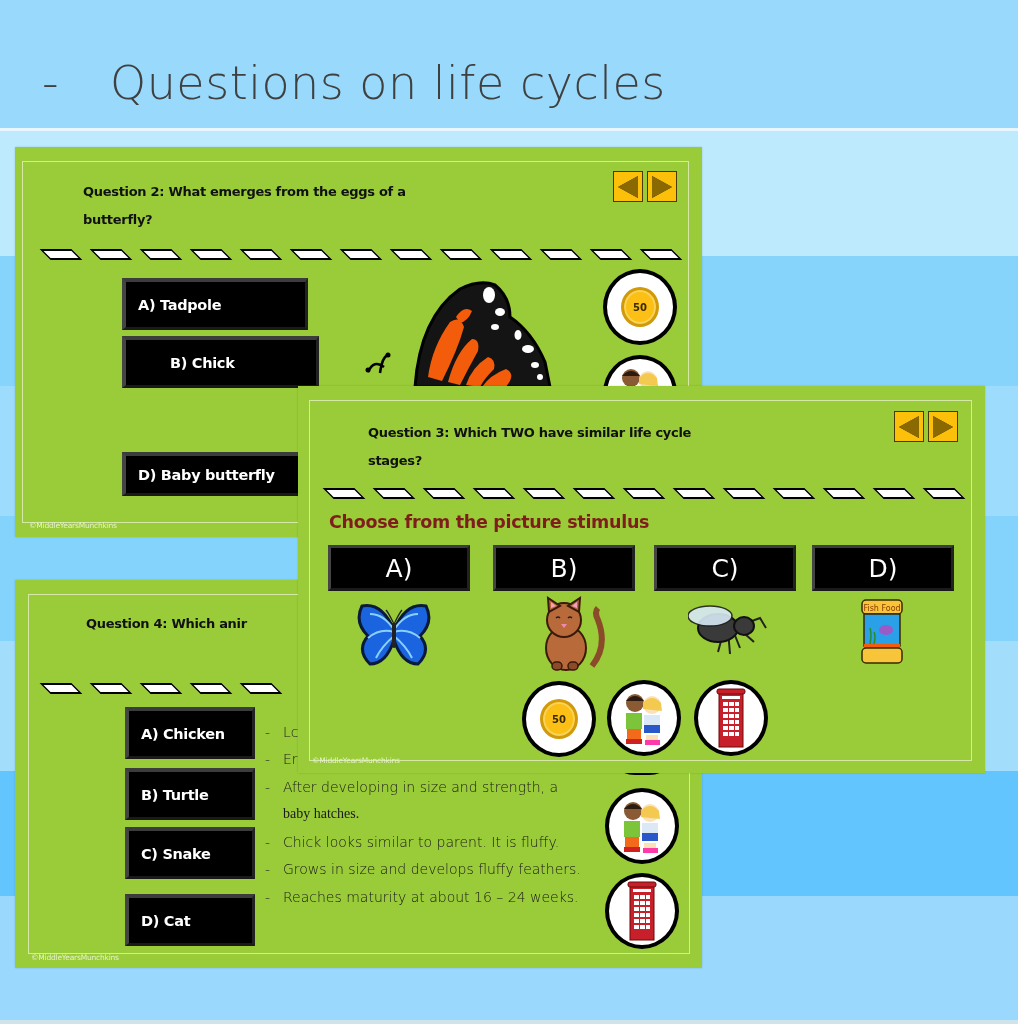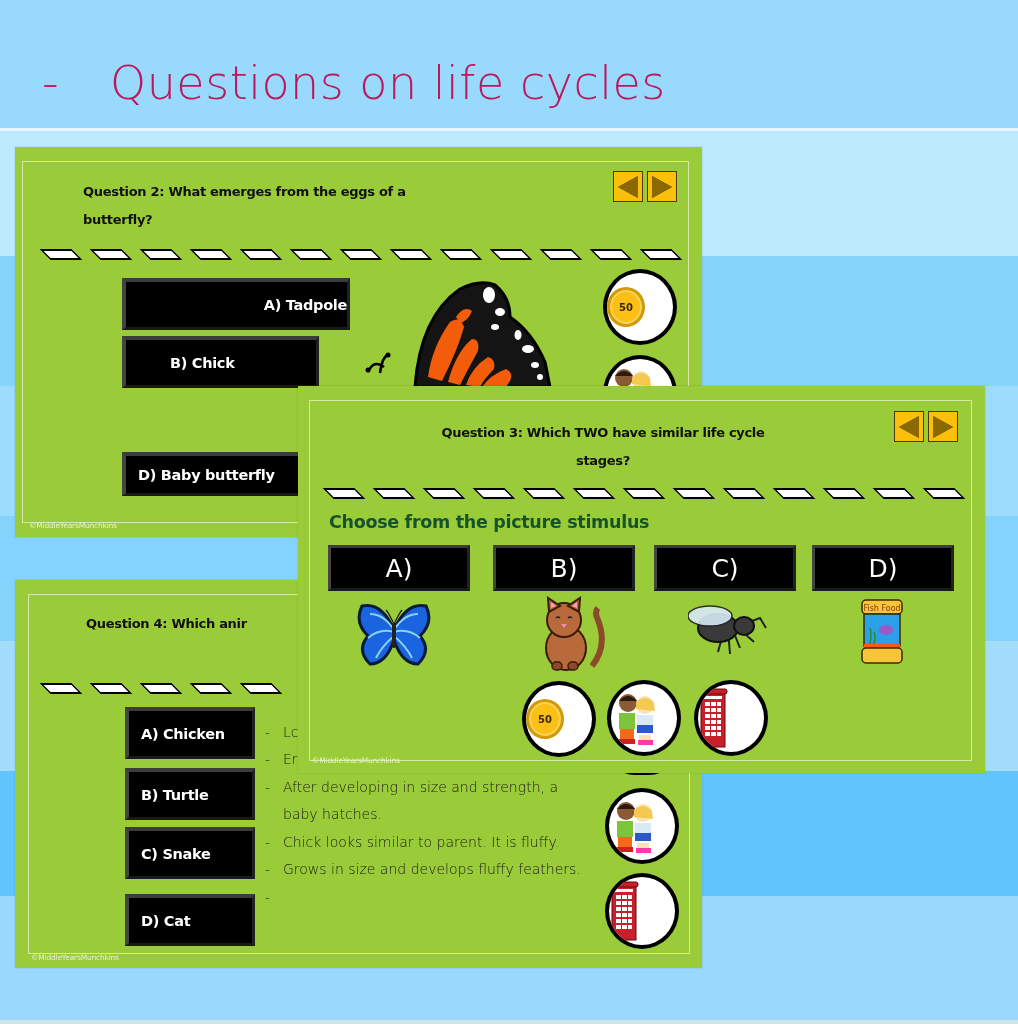--- a/index.html
+++ b/index.html
@@ -14,21 +14,21 @@
   .s3 { top: 386px; height: 130px; background: #9ddcfc; }
   .s4 { top: 516px; height: 125px; background: #84d3fc; }
   .s5 { top: 641px; height: 130px; background: #a2defc; }
   .s6 { top: 771px; height: 125px; background: #63c5fd; }
   .s7 { top: 896px; height: 124px; background: #9ad9fd; }
   .s8 { top: 1020px; height: 4px; background: #cfe4ea; }
 
   .page-title {
     position: absolute; left: 42px; top: 56px;
     font-family: "DejaVu Sans", sans-serif; font-weight: 300;
-    font-size: 46px; color: #be185d; letter-spacing: 0.5px;
+    font-size: 46px; color: #404040; letter-spacing: 0.5px;
     font-stretch: condensed;
   }
   .page-title .dash { display: inline-block; width: 68px; }
 
   .slide {
     position: absolute; background: #9acb38;
     box-shadow: 0 0 2px rgba(0,0,0,0.15);
   }
   .slide .inner-border {
     position: absolute; border: 1px solid #d6e8a6;
@@ -68,34 +68,34 @@
     border-right: 3px solid #222; border-bottom: 3px solid #1a1a1a;
   }
   .watermark {
     position: absolute; font-size: 7.5px; color: #e6f3c8; font-family: "DejaVu Sans", sans-serif;
     letter-spacing: -0.2px;
     margin-top: 8px;
   }
   .lifeline {
     position: absolute; width: 74px; height: 76px; border-radius: 50%;
     background: #fff; border: 4px solid #000;
-    display: flex; align-items: center; justify-content: flex-start; overflow: hidden;
+    display: flex; align-items: center; justify-content: center; overflow: hidden;
   }
   .coin {
     width: 38px; height: 40px; border-radius: 50%; background: #fbbf16;
     border: 3px solid #d19a0a; box-shadow: inset 0 0 0 2px #f7d35a;
     display: flex; align-items: center; justify-content: center;
     font-size: 10px; font-weight: bold; color: #3a2a00;
   }
   .bullets { position: absolute; font-family: "DejaVu Sans", sans-serif; font-size: 14px; color: #1a1a1a; font-weight: 300; }
   .bullets .b { display: flex; height: 27.5px; align-items: center; }
   .bullets .b .d { width: 18px; }
-  .bullets .b.cont { padding-left: 18px; }
-
-  .choose { position: absolute; font-family: "DejaVu Sans", sans-serif; font-size: 17.5px; font-weight: 600; color: #14532d; letter-spacing: -0.3px; }
+  .bullets .b.cont { padding-left: 18px; font-family: Liberation Serif, serif; }
+
+  .choose { position: absolute; font-family: "DejaVu Sans", sans-serif; font-size: 17.5px; font-weight: 600; color: #7f1d1d; letter-spacing: -0.3px; }
 </style>
 </head>
 <body>
 
 <div class="stripe s0"></div>
 <div class="stripe s0-line"></div>
 <div class="stripe s1"></div>
 <div class="stripe s2"></div>
 <div class="stripe s3"></div>
 <div class="stripe s4"></div>
@@ -152,20 +152,21 @@
     <div class="b">
         <span class="d">-</span>
         <span>Chick looks similar to parent. It is fluffy.</span>
       </div>
     <div class="b">
         <span class="d">-</span>
         <span>Grows in size and develops fluffy feathers.</span>
       </div>
     <div class="b">
         <span class="d">-</span>
+        <span>Reaches maturity at about 16 – 24 weeks.</span>
       </div>
   </div>
 
   <div class="lifeline" style="left:590px; top:165px; width:74px; height:30px; border-radius:0 0 40px 40px; border-top:none;"></div>
 
   <div class="lifeline" style="left:590px; top:208px;">
     <svg width="52" height="58" viewBox="0 0 52 58">
       <circle cx="17" cy="14" r="9" fill="#8a5a34"></circle>
         <path d="M8 12 Q17 2 26 12" fill="#2a1a10"></path>
       <circle cx="34" cy="16" r="9" fill="#fbe0b8"></circle>
@@ -233,21 +234,21 @@
       <div class="dash-item"></div>
     <div class="dash-item"></div>
       <div class="dash-item"></div>
     <div class="dash-item"></div>
       <div class="dash-item"></div>
     <div class="dash-item"></div>
       <div class="dash-item"></div>
     <div class="dash-item"></div>
   </div>
 
-  <div class="ans-btn" style="left:107px; top:131px; width:228px; height:52px;justify-content:flex-end;">
+  <div class="ans-btn" style="left:107px; top:131px; width:186px; height:52px;">
       <span>A) Tadpole</span>
     </div>
   <div class="ans-btn" style="left:107px; top:189px; width:197px; height:52px;padding-left:44px;">
       <span>B) Chick</span>
     </div>
   <div class="ans-btn" style="left:107px; top:305px; width:197px; height:44px;">
       <span>D) Baby butterfly</span>
     </div>
 
   <svg style="position:absolute; left:345px; top:130px;" width="200" height="110" viewBox="0 0 200 110">
@@ -285,21 +286,21 @@
       <rect x="8" y="24" width="16" height="16" fill="#7cc43a"></rect>
         <rect x="26" y="26" width="16" height="14" fill="#dbe8f5"></rect>
     </svg>
   </div>
 
   <div class="watermark" style="left:14px; top:366px;">©MiddleYearsMunchkins</div>
 </div>
 
 <div class="slide" style="left:298px; top:386px; width:687px; height:387px;">
   <div class="inner-border" style="left:11px; top:14px; width:663px; height:361px;"></div>
-  <div class="q-text" style="left:70px; top:33px; width:470px;text-align:center;">
+  <div class="q-text" style="left:70px; top:33px; width:470px;">
     <div>Question 3: Which TWO have similar life cycle</div>
     <div>stages?</div>
   </div>
   <div class="nav" style="left:596px; top:25px;">
     <div class="nav-btn">
         <div class="tri-left"></div>
       </div>
     <div class="nav-btn">
         <div class="tri-right"></div>
       </div>

